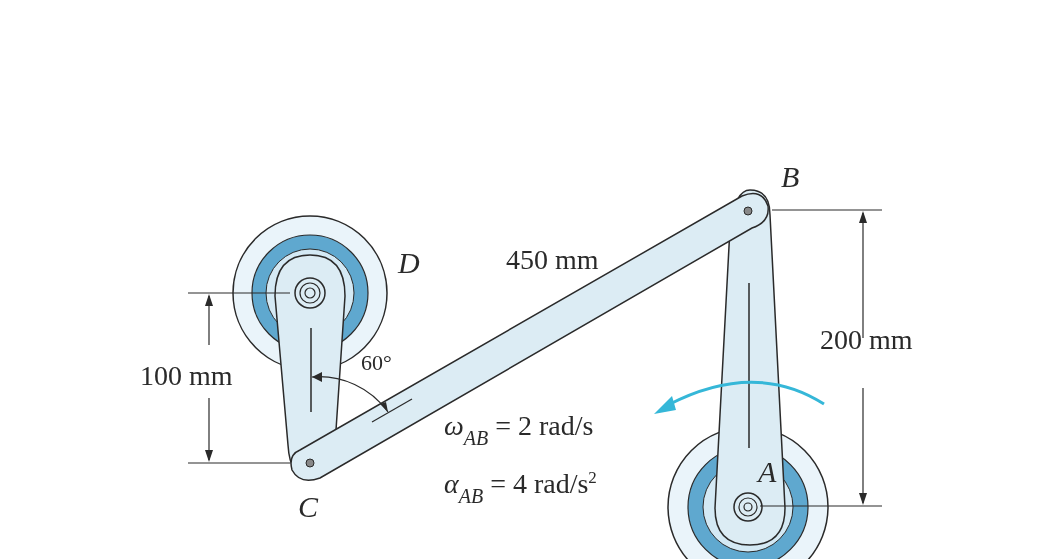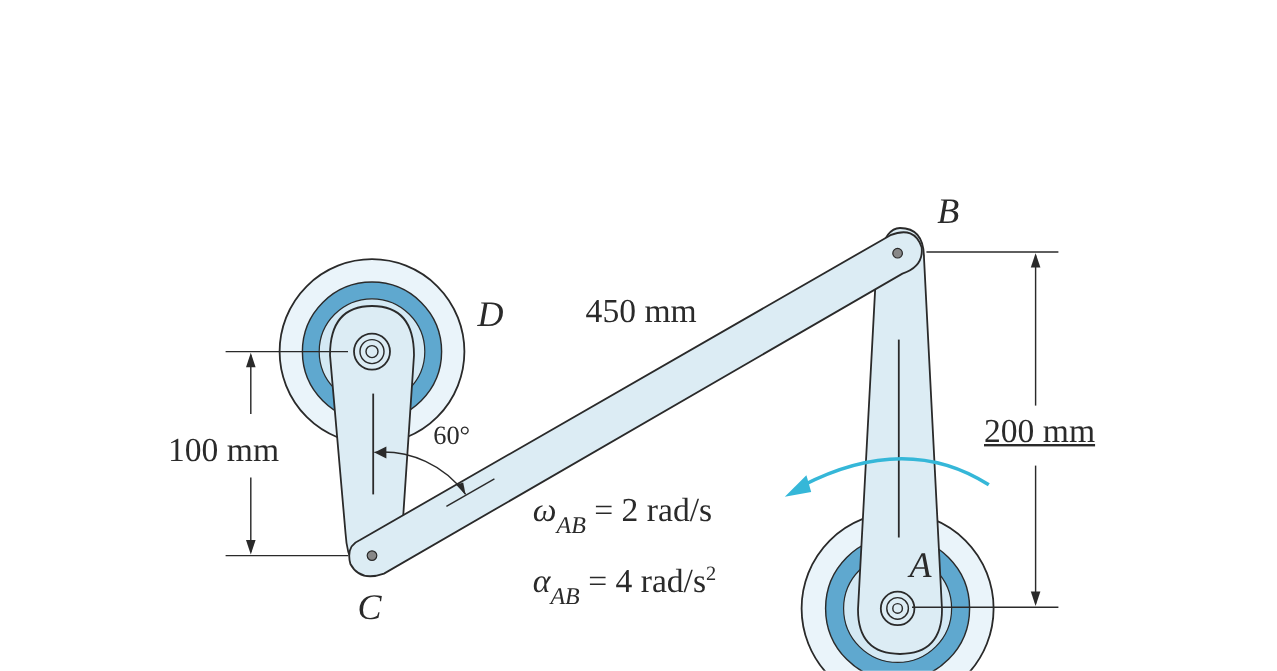--- a/index.html
+++ b/index.html
@@ -70,23 +70,23 @@
     <line x1="863" y1="213" x2="863" y2="338" stroke="#2a2a2a" stroke-width="1.2"></line>
     <line x1="863" y1="388" x2="863" y2="503" stroke="#2a2a2a" stroke-width="1.2"></line>
     <polygon points="863,211 859,223 867,223" fill="#2a2a2a"></polygon>
     <polygon points="863,505 859,493 867,493" fill="#2a2a2a"></polygon>
   </g>
 
   <path d="M824,404 Q755,360 668,405" fill="none" stroke="#35b7d8" stroke-width="3"></path>
   <polygon points="654,414 672,396 676,410" fill="#35b7d8"></polygon>
 </svg>
 
-<div class="lbl dim" style="left:488px;top:244px;">450 mm</div>
+<div class="lbl dim" style="left:506px;top:244px;">450 mm</div>
 <div class="lbl dim" style="left:140px;top:360px;">100 mm</div>
-<div class="lbl dim" style="left:820px;top:344px;text-decoration:underline;">200 mm</div>
+<div class="lbl dim" style="left:820px;top:324px;">200 mm</div>
 <div class="lbl dim" style="left:361px;top:350px;font-size:22px;">60°</div>
 
 <div class="lbl pt" style="left:781px;top:160px;">B</div>
 <div class="lbl pt" style="left:398px;top:246px;">D</div>
 <div class="lbl pt" style="left:298px;top:490px;">C</div>
 <div class="lbl pt" style="left:758px;top:455px;">A</div>
 
 <div class="lbl eq" style="left:444px;top:410px;">
   <span class="it">ω</span><span class="sub">AB</span>
   <span>= 2 rad/s</span>

